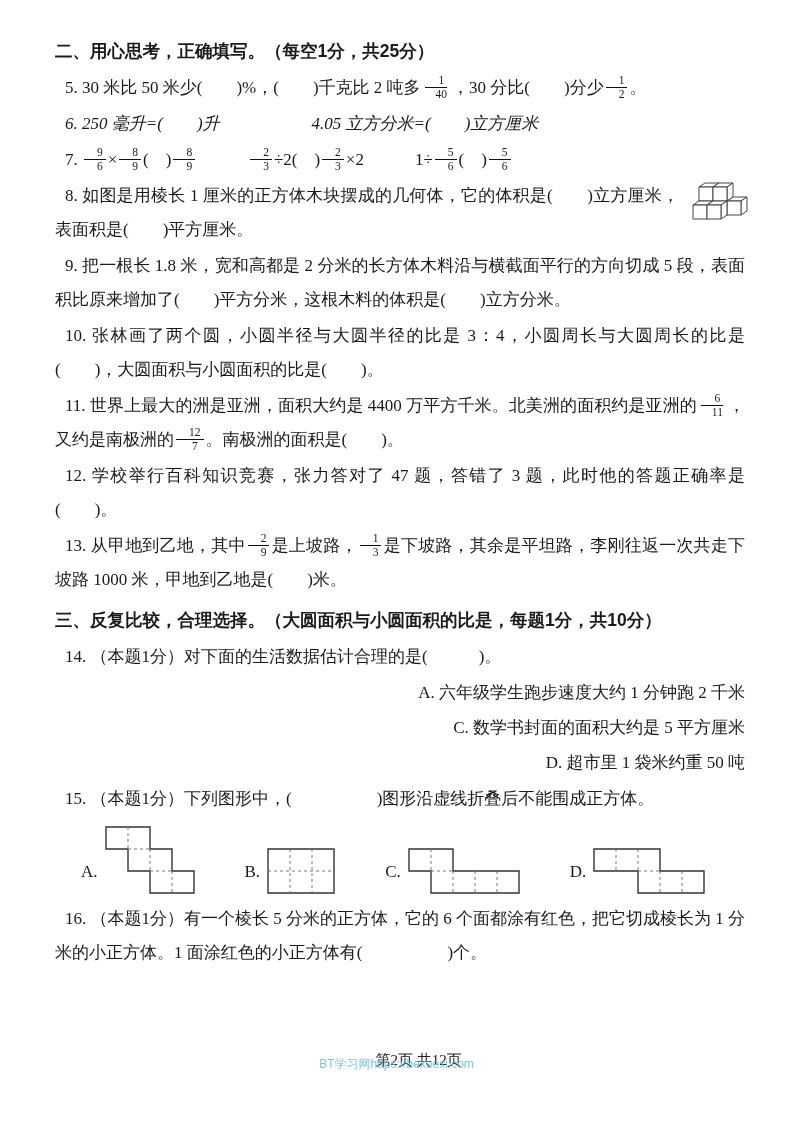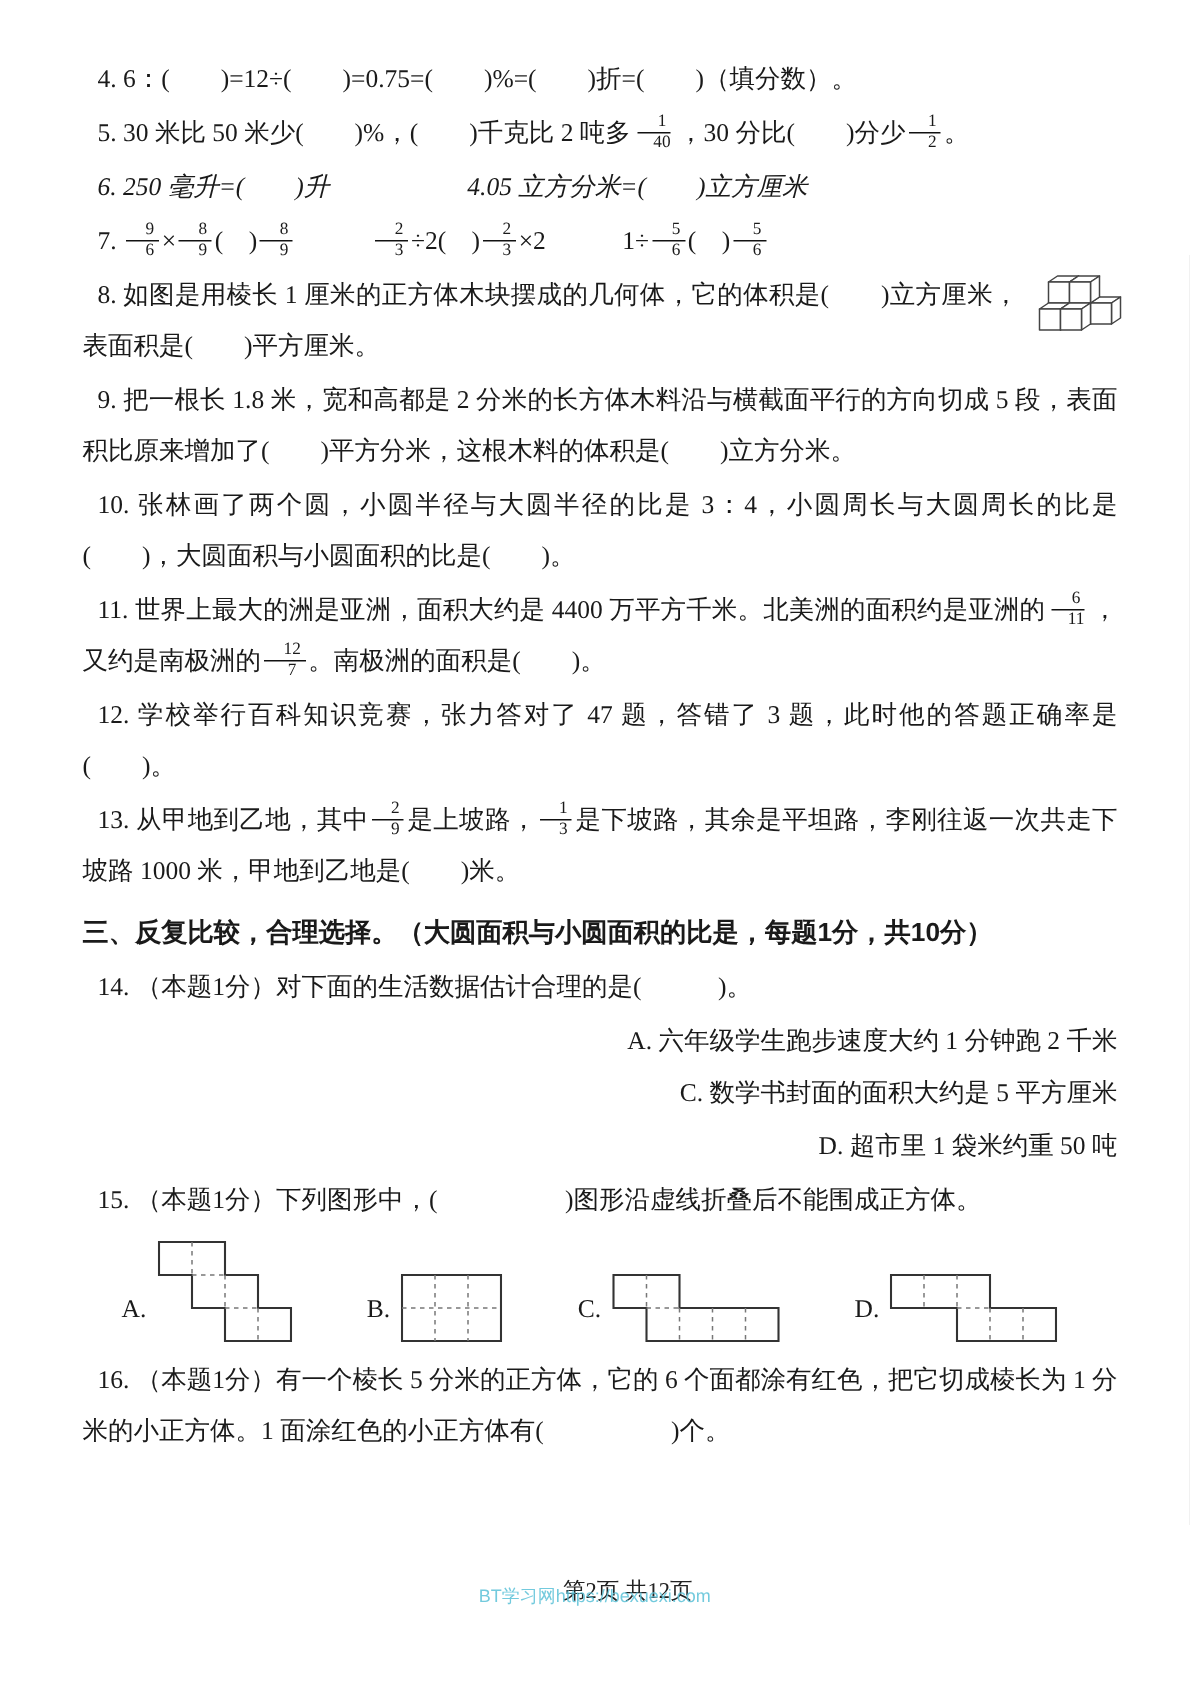--- a/index.html
+++ b/index.html
@@ -51,22 +51,22 @@
     font-size:12px;color:rgba(96,195,216,0.88);
     font-family:Liberation Sans, sans-serif;
   }
 </style>
 </head>
 <body>
 
 <div class="page">
   <div class="content">
 
-
-    <p class="q">4. 6：(　　)=12÷(　　)=0.75=(　　)%=(　　)折=(　　)（填分数）。</p>
+    <h2 class="sec-title">二、用心思考，正确填写。（每空1分，共25分）</h2>
+
 
     <p class="q">5. 30 米比 50 米少(　　)%，(　　)千克比 2 吨多<span class="frac">
           <span class="fnum">1</span>
           <span class="fden">40</span>
         </span>，30 分比(　　)分少<span class="frac">
           <span class="fnum">1</span>
           <span class="fden">2</span>
         </span>。</p>
 
     <p class="q q-split">

